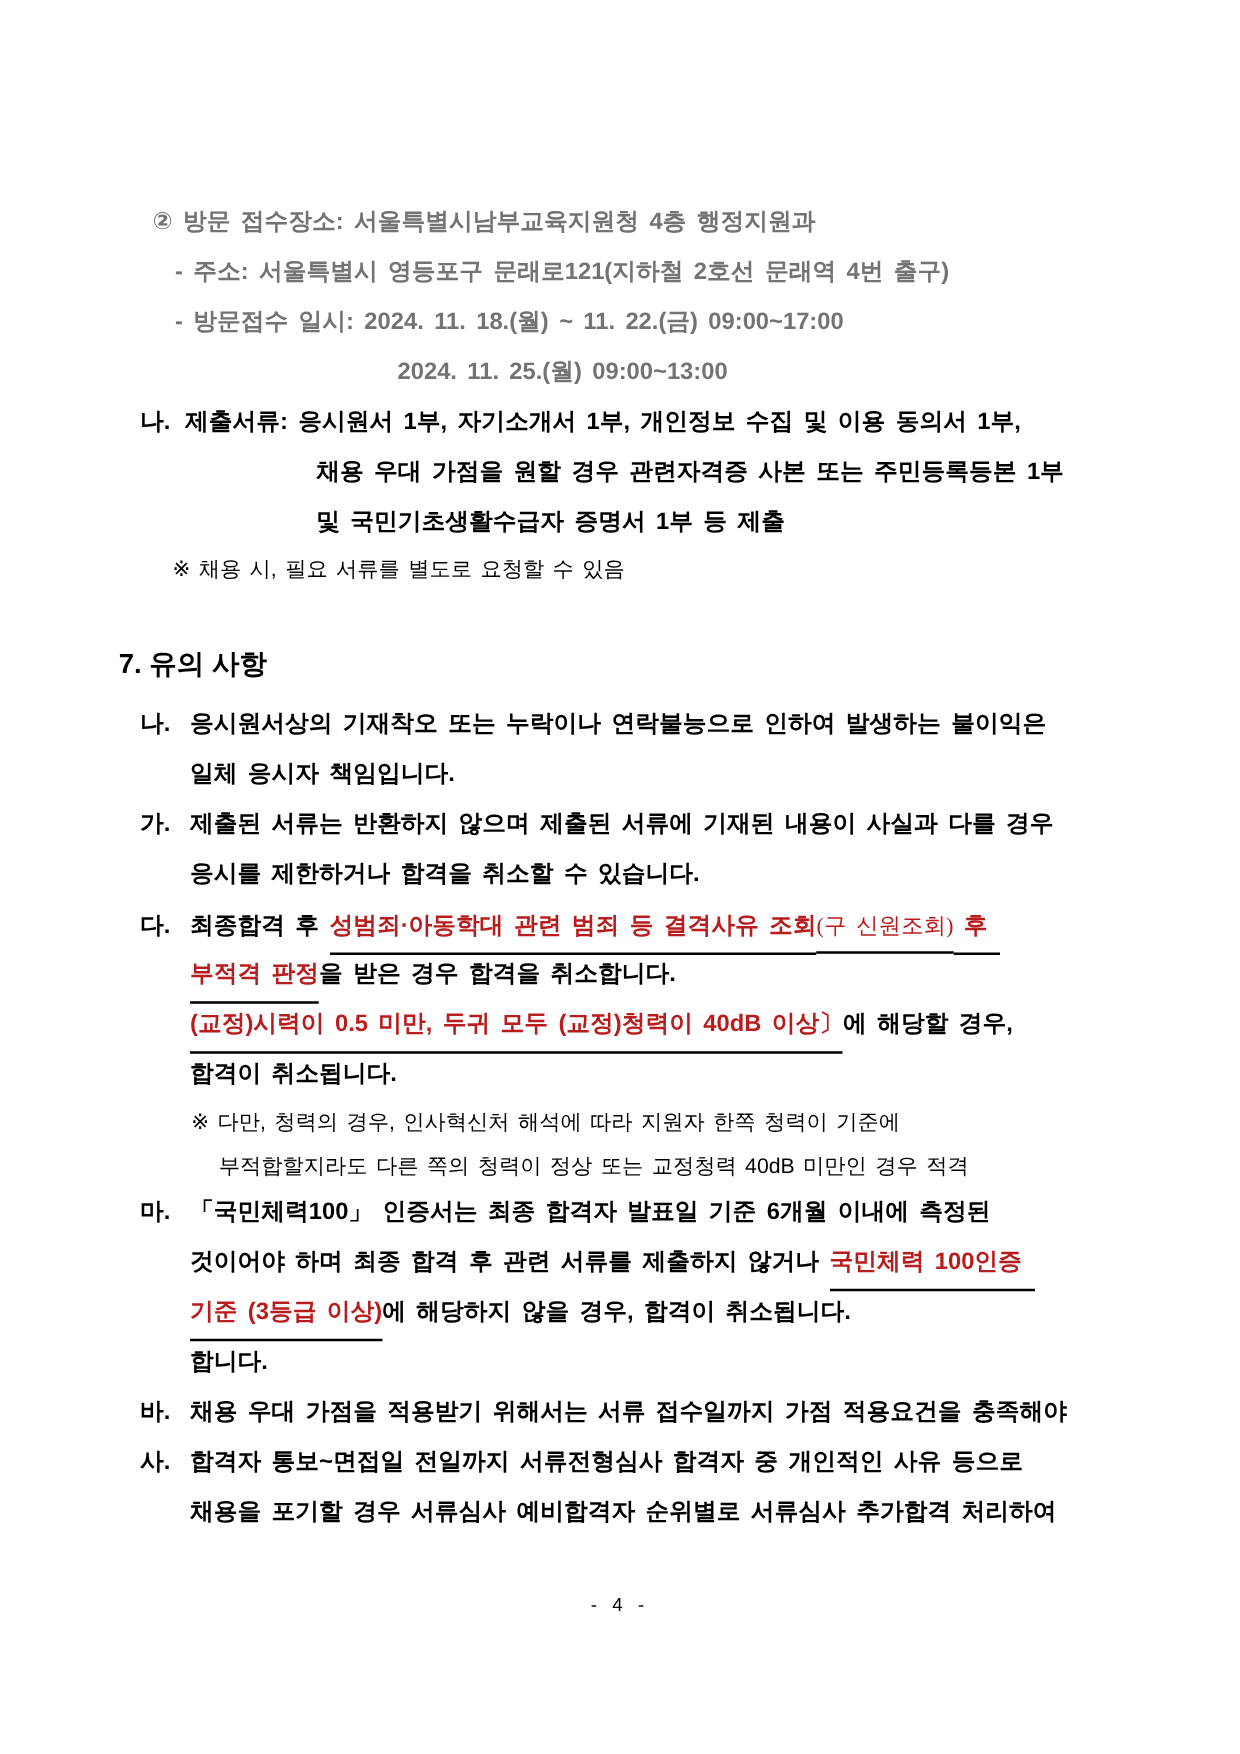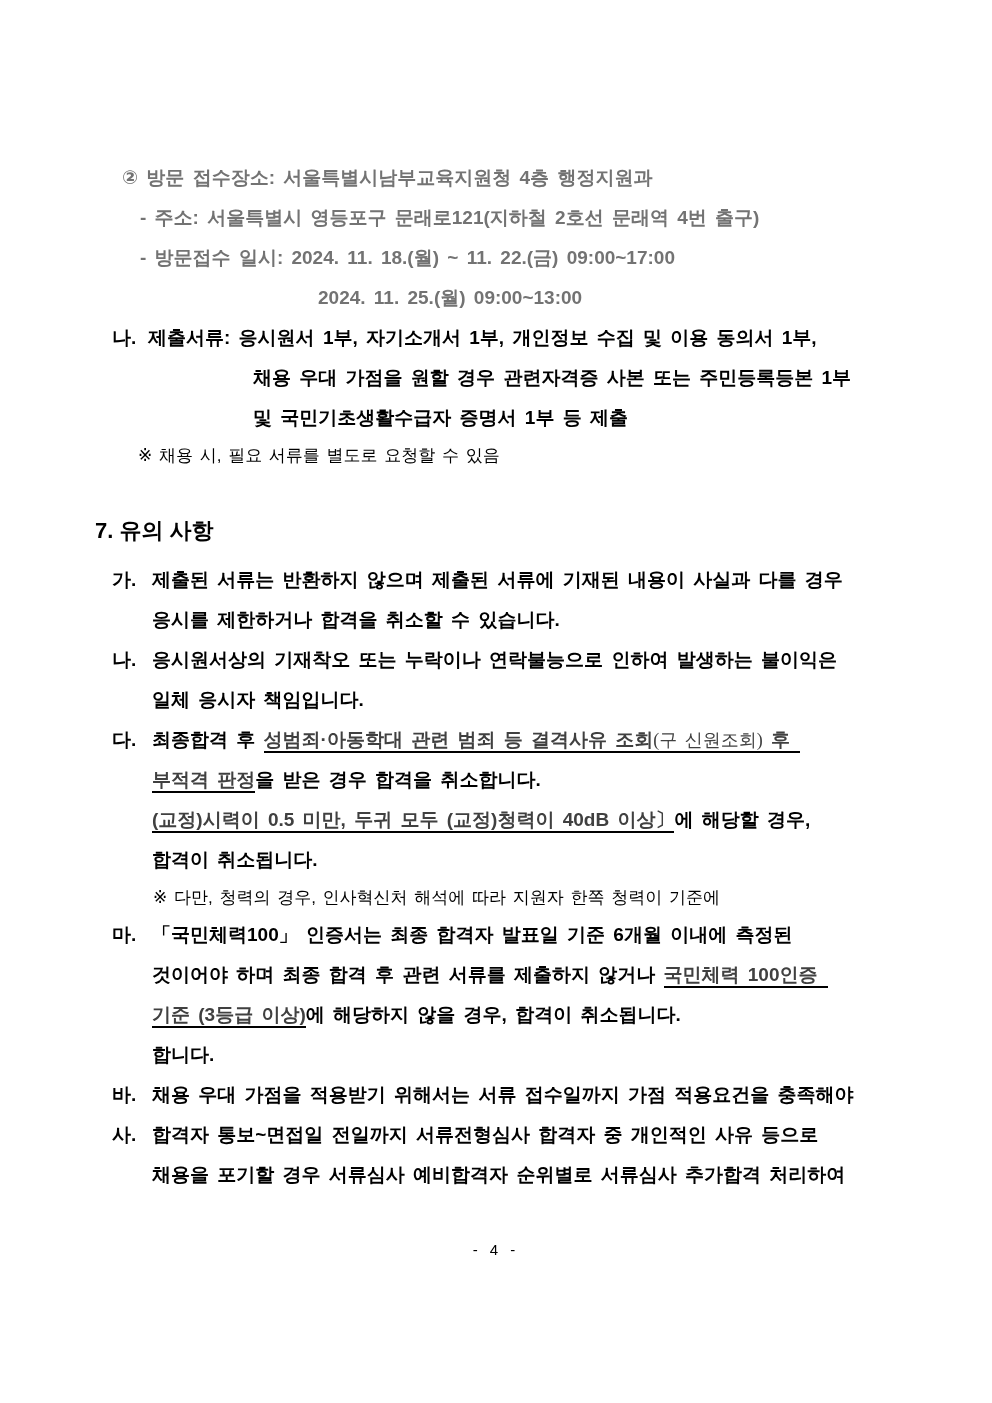--- a/index.html
+++ b/index.html
@@ -41,23 +41,23 @@
   .heading{
     margin-top:42px;
     padding-left:95px;
     height:30px;line-height:30px;
     font-size:22px;font-weight:bold;
     white-space:nowrap;
   }
   .items{margin-top:14px;}
   .seg{display:inline;}
   .red-u{
-    color:#404040;
+    color:#b91c1c;
     border-bottom:2px solid #000000;
-    padding-bottom:1px;
+    padding-bottom:11px;
   }
   .serif{
     font-family:Liberation Serif, serif;
     font-weight:normal;
     font-size:18px;
   }
   .padr{padding-right:10px;}
   .footer{
     margin-top:40px;
     text-align:center;
@@ -83,38 +83,39 @@
     <div class="line ind-cont2">채용 우대 가점을 원할 경우 관련자격증 사본 또는 주민등록등본 1부</div>
     <div class="line ind-cont2">및 국민기초생활수급자 증명서 1부 등 제출</div>
     <div class="note ind-note">※ 채용 시, 필요 서류를 별도로 요청할 수 있음</div>
   </div>
 
   <div class="heading">7. 유의 사항</div>
 
   <div class="items">
 
     <div>
-      <div class="line ind-item"><span class="label">가.</span><span>제출된 서류는 반환하지 않으며 제출된 서류에 기재된 내용이 사실과 다를 경우</span></div>
-      <div class="line ind-cont">응시를 제한하거나 합격을 취소할 수 있습니다.</div>
+      <div class="line ind-item"><span class="label">나.</span><span>응시원서상의 기재착오 또는 누락이나 연락불능으로 인하여 발생하는 불이익은</span></div>
+      <div class="line ind-cont">일체 응시자 책임입니다.</div>
     </div>
 
     <div>
-      <div class="line ind-item"><span class="label">나.</span><span>응시원서상의 기재착오 또는 누락이나 연락불능으로 인하여 발생하는 불이익은</span></div>
-      <div class="line ind-cont">일체 응시자 책임입니다.</div>
+      <div class="line ind-item"><span class="label">가.</span><span>제출된 서류는 반환하지 않으며 제출된 서류에 기재된 내용이 사실과 다를 경우</span></div>
+      <div class="line ind-cont">응시를 제한하거나 합격을 취소할 수 있습니다.</div>
     </div>
 
     <div>
       <div class="line ind-item"><span class="label">다.</span><span class="seg">최종합격 후 </span><span class="seg red-u">성범죄·아동학대 관련 범죄 등 결격사유 조회</span><span class="seg red-u serif">(구 신원조회)</span><span class="seg red-u padr"> 후</span></div>
       <div class="line ind-cont"><span class="seg red-u">부적격 판정</span><span class="seg">을 받은 경우 합격을 취소합니다.</span></div>
     </div>
 
     <div>
       <div class="line ind-cont"><span class="seg red-u">(교정)시력이 0.5 미만, 두귀 모두 (교정)청력이 40dB 이상〕</span><span class="seg">에 해당할 경우,</span></div>
       <div class="line ind-cont">합격이 취소됩니다.</div>
       <div class="note note-sm ind-note2">※ 다만, 청력의 경우, 인사혁신처 해석에 따라 지원자 한쪽 청력이 기준에</div>
+      <div class="note note-sm ind-note3">부적합할지라도 다른 쪽의 청력이 정상 또는 교정청력 40dB 미만인 경우 적격</div>
     </div>
 
     <div>
       <div class="line ind-item"><span class="label">마.</span><span>「국민체력100」 인증서는 최종 합격자 발표일 기준 6개월 이내에 측정된</span></div>
       <div class="line ind-cont"><span class="seg">것이어야 하며 최종 합격 후 관련 서류를 제출하지 않거나 </span><span class="seg red-u padr">국민체력 100인증</span></div>
       <div class="line ind-cont"><span class="seg red-u">기준 (3등급 이상)</span><span class="seg">에 해당하지 않을 경우, 합격이 취소됩니다.</span></div>
     </div>
 
     <div>
       <div class="line ind-cont">합니다.</div>

